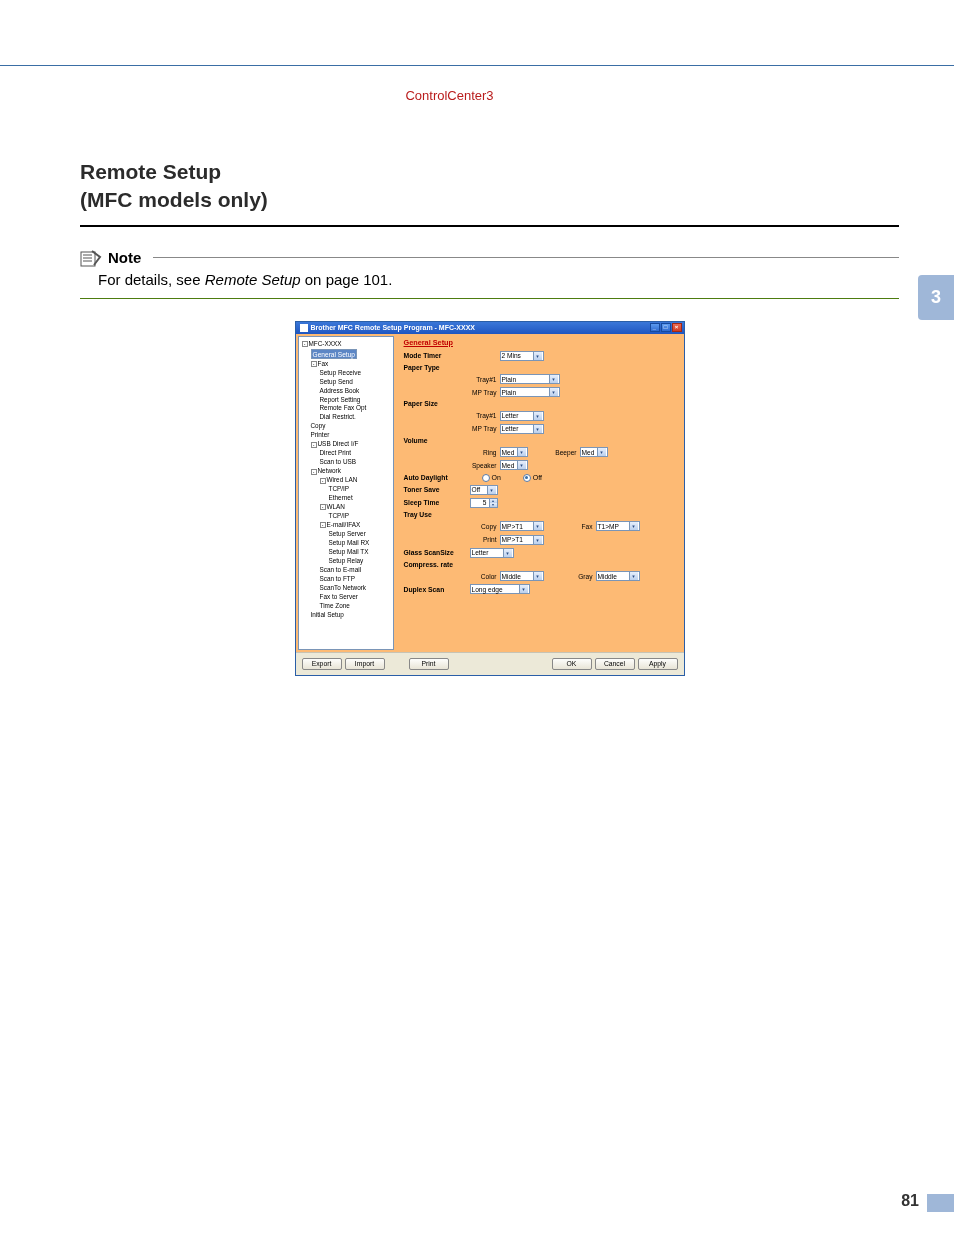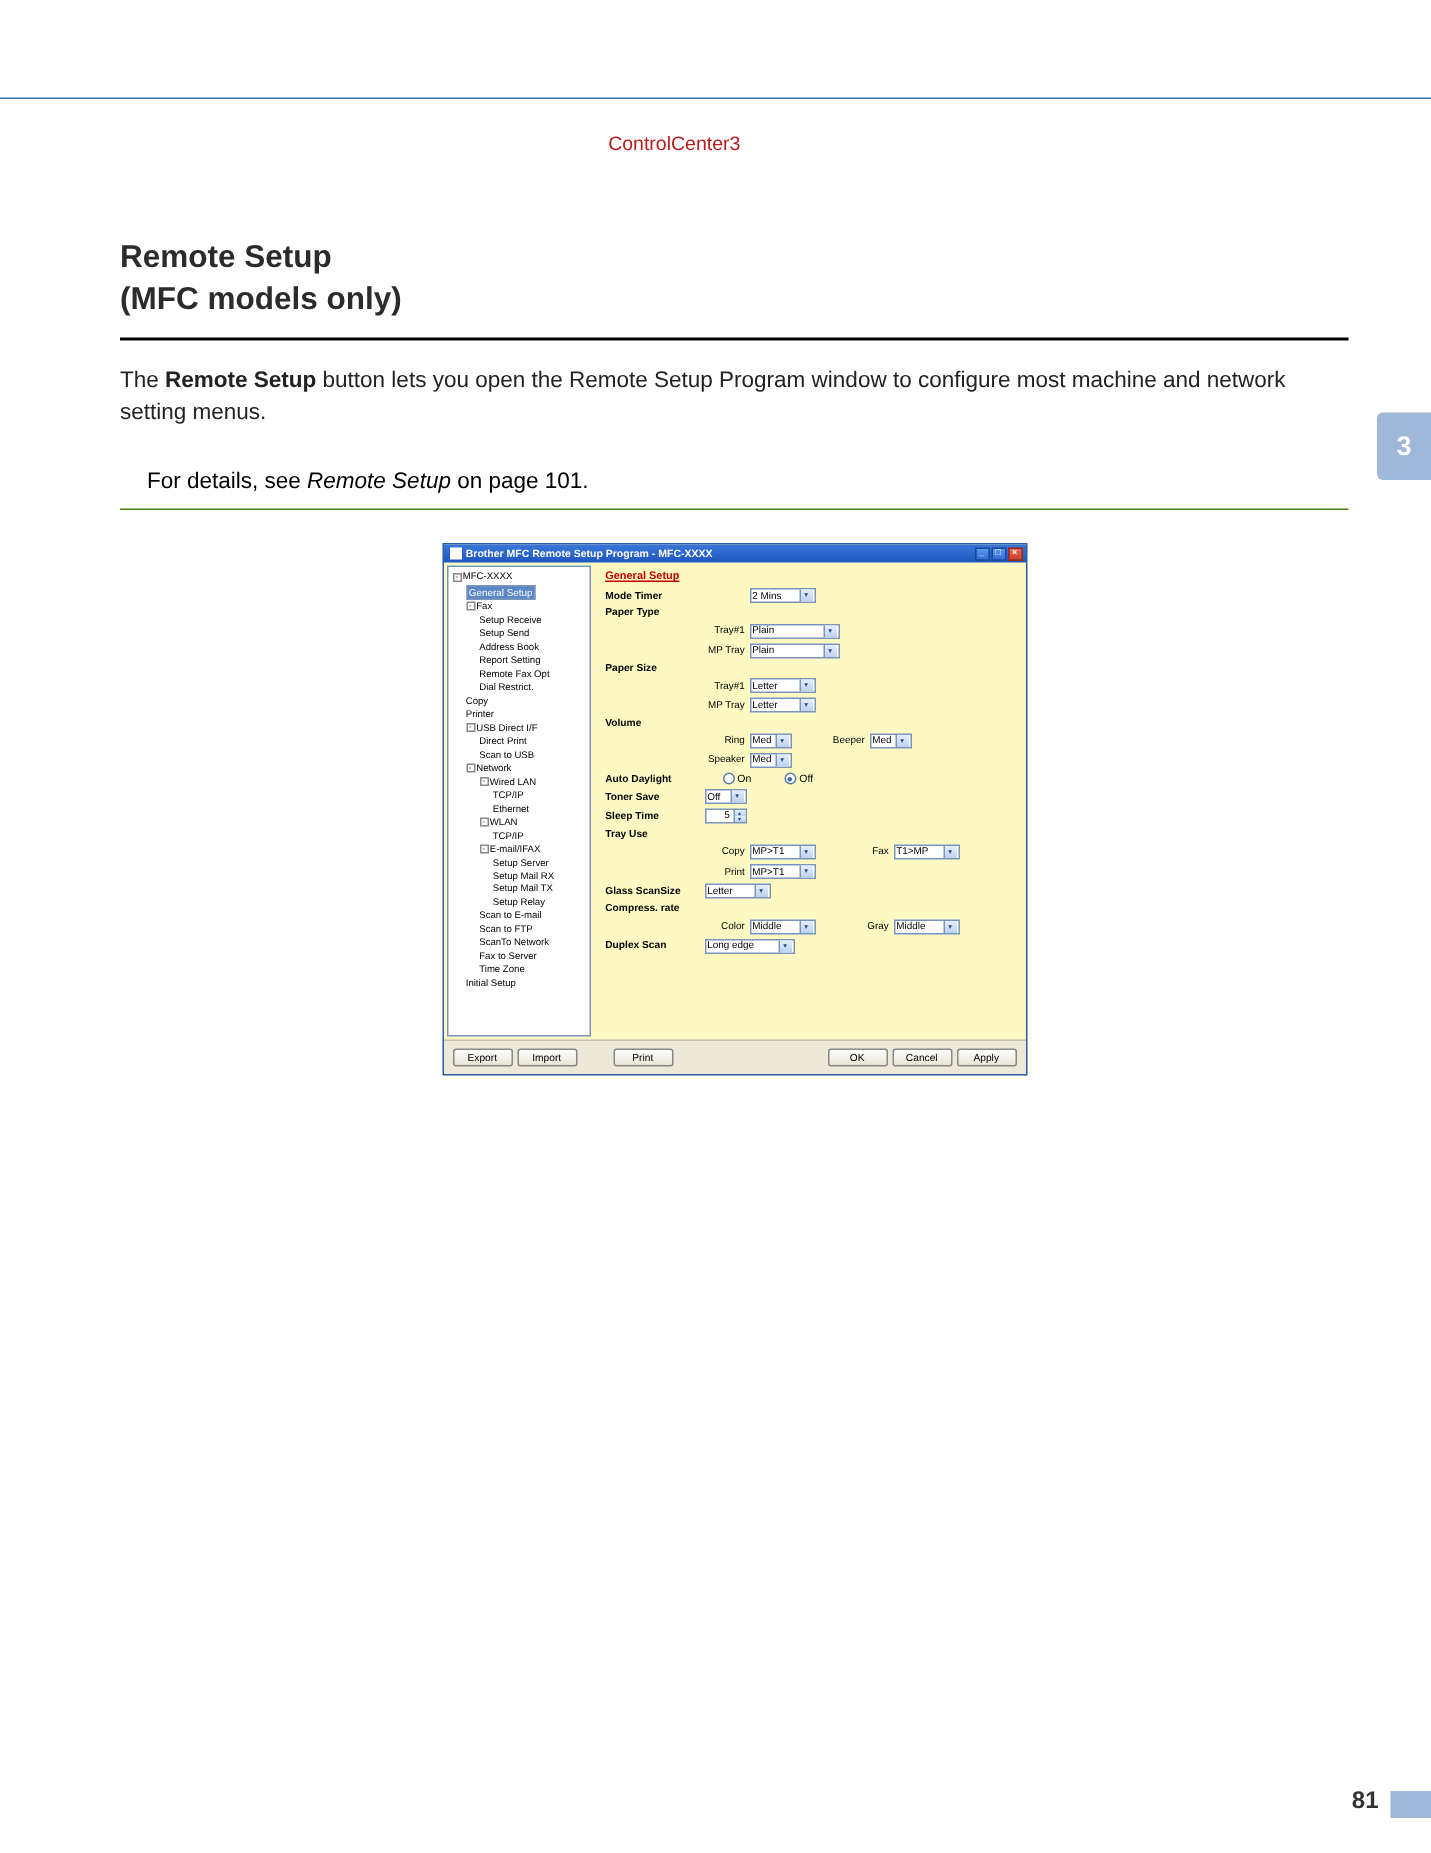--- a/index.html
+++ b/index.html
@@ -93,21 +93,21 @@
   }
 
   
   .dlg-wrap {
     margin: 22px auto 0 auto;
     width: 390px;
     font-family: Tahoma, Arial, sans-serif;
     font-size: 7px;
     color: #000;
     border: 1px solid #2a5ea7;
-    background: #fef9c3;
+    background: #fdba74;
   }
   .titlebar {
     height: 12px;
     background: linear-gradient(#3a77d8, #1f56c1);
     color: #fff;
     display: flex;
     align-items: center;
     padding: 0 2px 0 4px;
     font-weight: bold;
   }
@@ -275,25 +275,33 @@
 
 <div class="top-border"></div>
 <div class="header-right">ControlCenter3</div>
 
 <div class="doc-content">
   <h1 class="main-heading">
     <span>Remote Setup</span><br>
     <span>(MFC models only)</span>
   </h1>
 
-  <p class="body-p">
-    <span>The </span><span class="bold">Remote Setup</span><span> button lets you open the Remote Setup Program window to configure most machine and network setting menus.</span>
-  </p>
 
   <div class="note-block">
+    <div class="note-hdr">
+      <svg width="22" height="18" viewBox="0 0 22 18">
+        <rect x="1" y="3" width="14" height="14" fill="#fff" stroke="#555"></rect>
+        <line x1="3" y1="6" x2="12" y2="6" stroke="#555"></line>
+        <line x1="3" y1="9" x2="12" y2="9" stroke="#555"></line>
+        <line x1="3" y1="12" x2="12" y2="12" stroke="#555"></line>
+        <path d="M12 2 L20 8 L14 16" fill="none" stroke="#555" stroke-width="2"></path>
+      </svg>
+      <span class="note-label">Note</span>
+      <span class="note-rule"></span>
+    </div>
     <div class="note-text">
       <span>For details, see </span><span class="ital">Remote Setup</span><span> on page 101.</span>
     </div>
   </div>
 
   <div class="dlg-wrap">
     <div class="titlebar">
       <span class="ticon"></span>
       <span class="ttext">Brother MFC Remote Setup Program - MFC-XXXX</span>
       <div class="tbtns">

